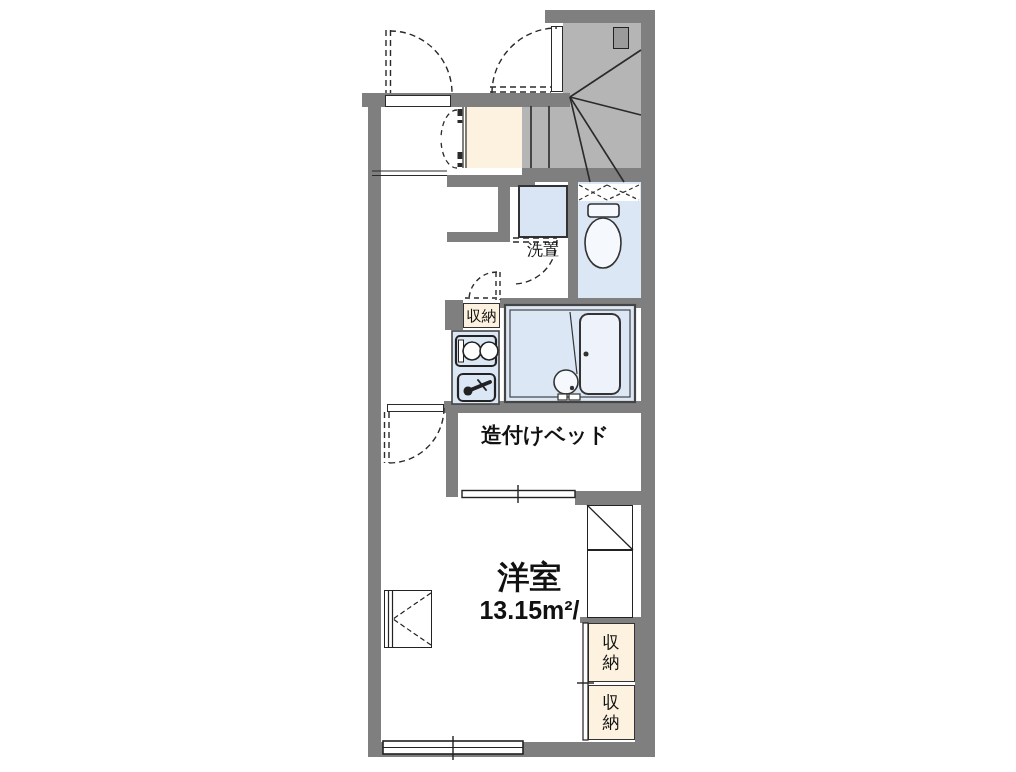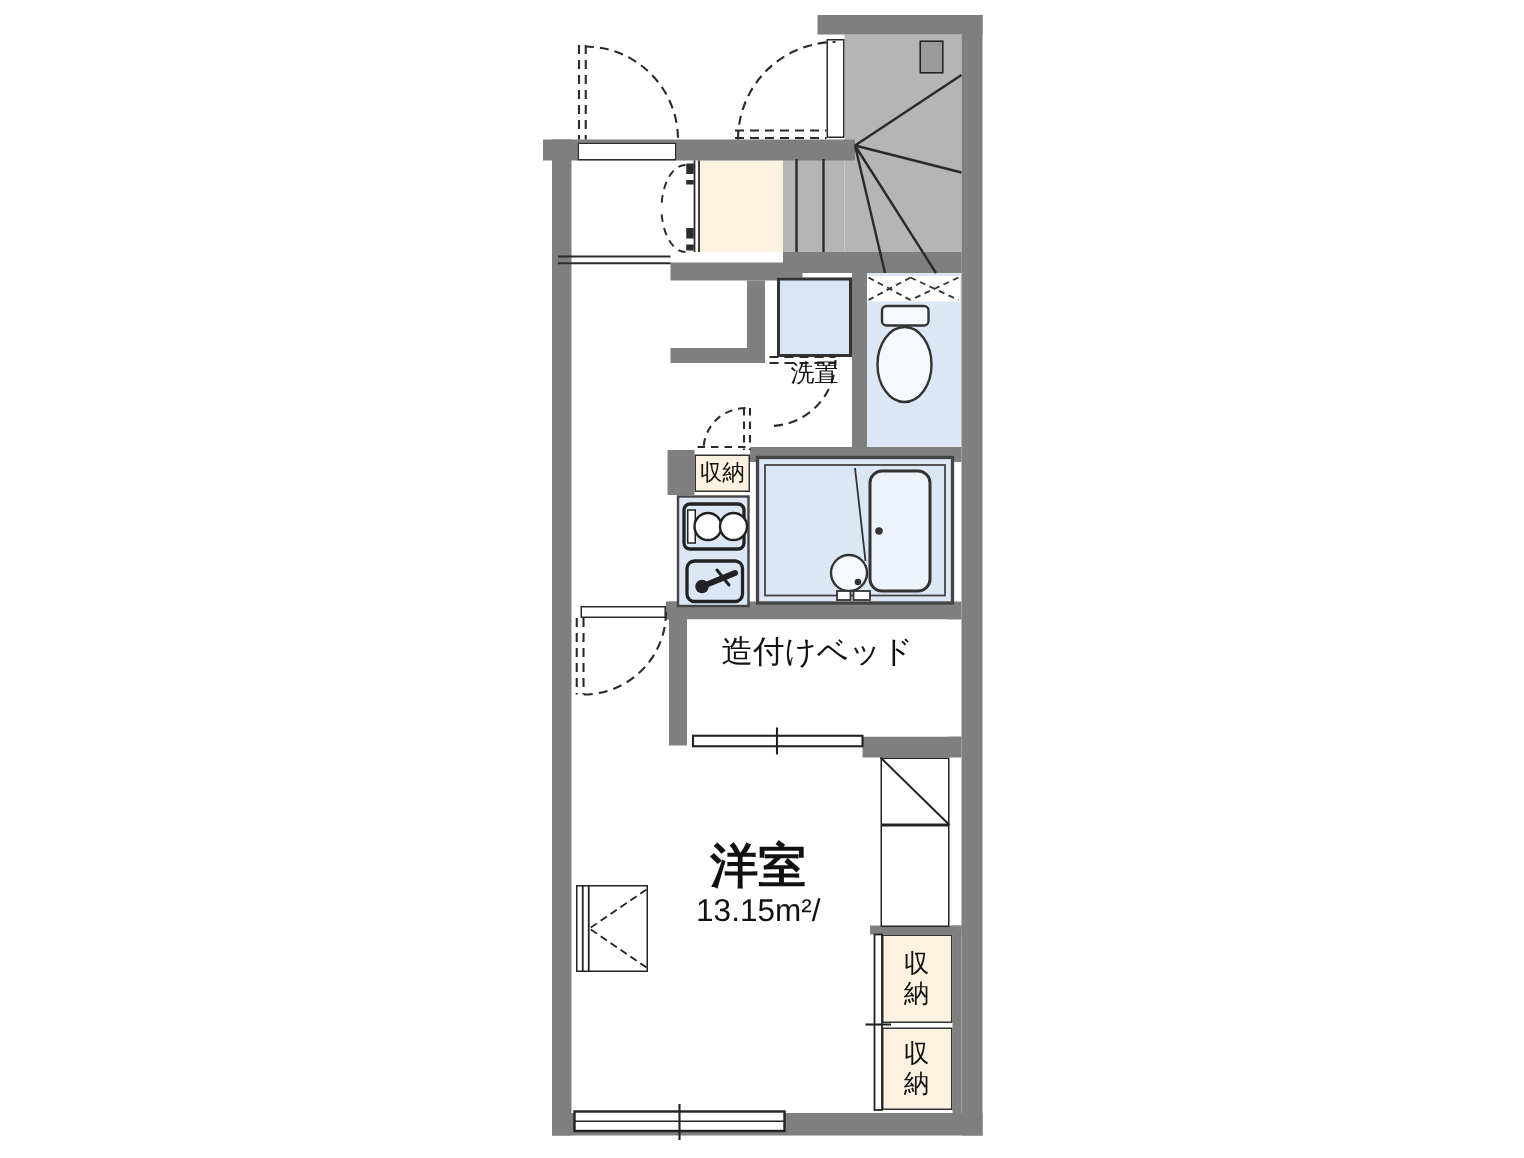--- a/index.html
+++ b/index.html
@@ -11,22 +11,22 @@
   .cream{background:var(--floor_cream,#fcf2df);}
   .blue{background:var(--water_blue,#dce7f6);}
   .box{position:absolute;z-index:2;box-sizing:border-box;}
   .leaf{position:absolute;z-index:3;background:#fff;border:1.6px solid #2a2a2a;box-sizing:border-box;}
   svg.overlay{position:absolute;left:0;top:0;z-index:4;}
   .lbl{position:absolute;z-index:5;display:flex;align-items:center;justify-content:center;
        text-align:center;line-height:1.15;font-weight:500;}
   .lbl-vert{word-break:break-all;}
   .roomlabel{position:absolute;z-index:5;text-align:center;}
   .roomlabel .rname{font-size:32px;font-weight:600;line-height:1.1;}
-  .roomlabel .rarea{font-size:21px;font-weight:400;line-height:1.2;}
-  .bedlabel{position:absolute;z-index:5;text-align:center;font-size:21px;font-weight:400;line-height:1.35;}
+  .roomlabel .rarea{font-size:25px;font-weight:700;line-height:1.2;}
+  .bedlabel{position:absolute;z-index:5;text-align:center;font-size:21px;font-weight:700;line-height:1.35;}
 </style>
 </head>
 <body>
 
 <div class="stage">
 
   <div class="fill stairfill" style="left:563px;top:23px;width:78px;height:159px;"></div>
   <div class="fill stairfill" style="left:522px;top:106px;width:41px;height:62px;"></div>
   <div class="fill cream" style="left:465px;top:107px;width:57px;height:61px;"></div>
   <div class="fill blue" style="left:578px;top:182px;width:63px;height:116px;"></div>
@@ -187,21 +187,21 @@
   </div>
 
   <div class="lbl" style="left:463px;top:303px;width:37px;height:25px;font-size:15px;">
     <span>収納</span>
   </div>
 
   <div class="bedlabel" style="left:458px;top:421px;width:174px;">
     <div>造付けベッド</div>
   </div>
 
-  <div class="roomlabel" style="left:408px;top:560px;width:195px;">
+  <div class="roomlabel" style="left:432px;top:560px;width:195px;">
     <div class="rname">洋室</div>
     <div class="rarea">13.15m²/</div>
   </div>
 
   <div class="lbl lbl-vert" style="left:600px;top:626px;width:22px;height:53px;font-size:17px;">
     <span>収納</span>
   </div>
 
   <div class="lbl lbl-vert" style="left:600px;top:687px;width:22px;height:51px;font-size:17px;">
     <span>収納</span>

